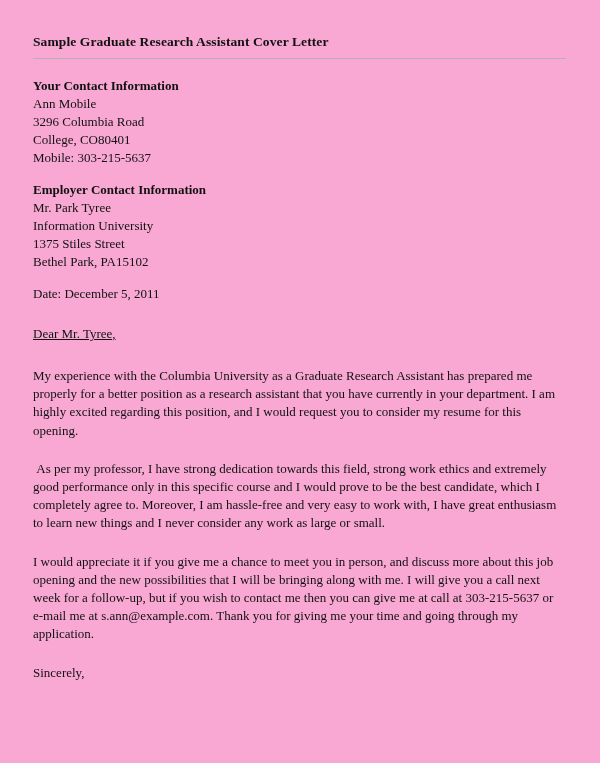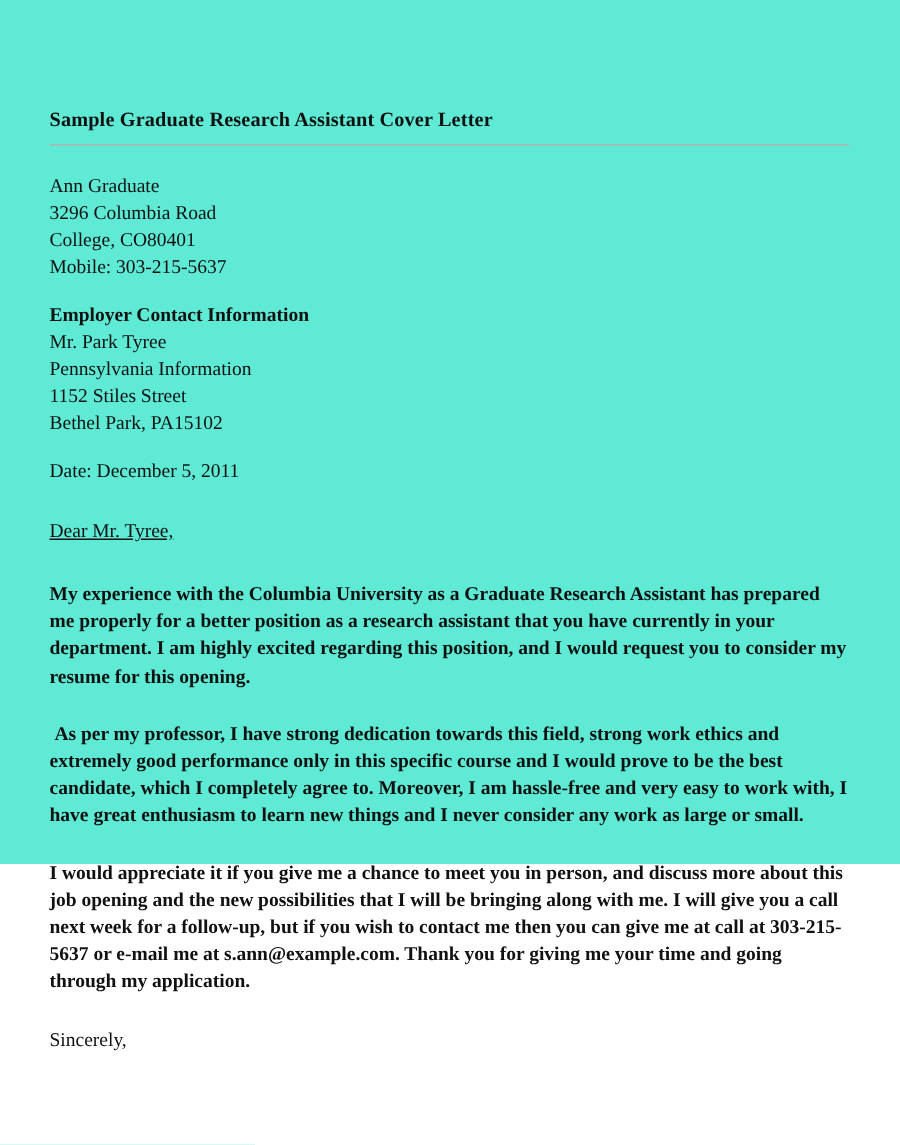--- a/index.html
+++ b/index.html
@@ -9,24 +9,24 @@
   }
   body {
     width: 600px;
     height: 763px;
     font-family: "Liberation Serif", "DejaVu Serif", serif;
     color: #111111;
     overflow: hidden;
   }
   .page {
     width: 600px;
-    height: 576px;
+    height: 763px;
     box-sizing: border-box;
-    padding: 72px 34px 0 33px;
-    background: #5eead4;
+    padding: 34px 34px 0 33px;
+    background: #f9a8d4;
   }
   .doc-title {
     font-size: 13.5px;
     font-weight: bold;
     line-height: 16px;
     margin: 0 0 8px 0;
     letter-spacing: 0.1px;
   }
   .title-rule {
     border: 0;
@@ -64,50 +64,50 @@
     margin-bottom: 24px;
     text-decoration: underline;
   }
   .body-para {
     font-size: 13px;
     line-height: 18.2px;
     margin: 0 0 20px 0;
     width: 533px;
     text-align: left;
     white-space: pre-wrap;
-    font-weight: bold;
   }
   .closing {
     margin: 4px 0 0 0;
   }
   .closing .line {
     line-height: 18px;
   }
 </style>
 </head>
 <body>
 
 <div class="page">
 
   <h1 class="doc-title">Sample Graduate Research Assistant Cover Letter</h1>
 
   <hr class="title-rule">
 
   <div class="block">
-    <div class="line">Ann Graduate</div>
+    <div class="block-heading">Your Contact Information</div>
+    <div class="line">Ann Mobile</div>
     <div class="line">3296 Columbia Road</div>
     <div class="line">College, CO80401</div>
     <div class="line">Mobile: 303-215-5637</div>
   </div>
 
   <div class="block">
     <div class="block-heading">Employer Contact Information</div>
     <div class="line">Mr. Park Tyree</div>
-    <div class="line">Pennsylvania Information</div>
-    <div class="line">1152 Stiles Street</div>
+    <div class="line">Information University</div>
+    <div class="line">1375 Stiles Street</div>
     <div class="line">Bethel Park, PA15102</div>
   </div>
 
   <div class="date-line">Date: December 5, 2011</div>
 
   <div class="salutation">Dear Mr. Tyree,</div>
 
   <p class="body-para">My experience with the Columbia University as a Graduate Research Assistant has prepared me properly for a better position as a research assistant that you have currently in your department. I am highly excited regarding this position, and I would request you to consider my resume for this opening.</p>
   <p class="body-para"> As per my professor, I have strong dedication towards this field, strong work ethics and extremely good performance only in this specific course and I would prove to be the best candidate, which I completely agree to. Moreover, I am hassle-free and very easy to work with, I have great enthusiasm to learn new things and I never consider any work as large or small.</p>
   <p class="body-para">I would appreciate it if you give me a chance to meet you in person, and discuss more about this job opening and the new possibilities that I will be bringing along with me. I will give you a call next week for a follow-up, but if you wish to contact me then you can give me at call at 303-215-5637 or e-mail me at s.ann@example.com. Thank you for giving me your time and going through my application.</p>

